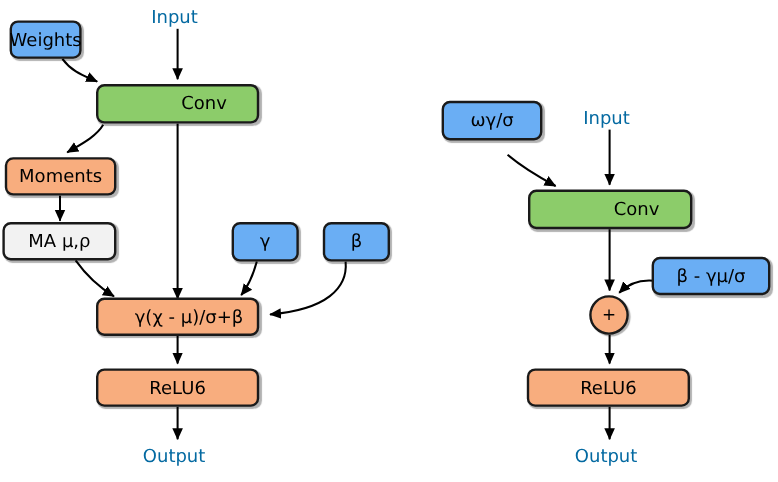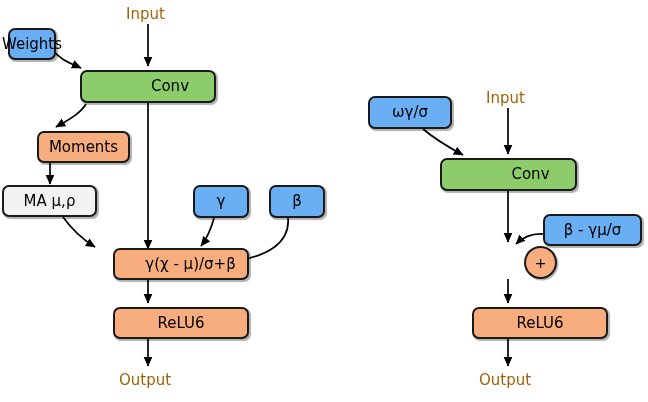--- a/index.html
+++ b/index.html
@@ -35,30 +35,30 @@
     border-radius: 7px;
     font-size: 15px;
     color: #000000;
     line-height: 1;
     white-space: nowrap;
     box-shadow: 1.5px 1.5px 0.8px rgba(0,0,0,0.30);
     z-index: 2;
   }
   .node.blue   { background: #6aaef4; }
   .node.green  { background: #8ccc6a; padding-left: 44px; }
-  .node.orange { background: #f8ad7e; margin-left: 33px; }
+  .node.orange { background: #f8ad7e; }
   .node.white  { background: #f2f2f2; }
   .node.circle {
     border-radius: 50%;
     font-size: 14px;
   }
   .freetext {
     position: absolute;
     font-size: 15px;
-    color: #a16207;
+    color: #0369a1;
     white-space: nowrap;
     line-height: 1;
     z-index: 2;
   }
 </style>
 </head>
 <body>
 
 <div id="canvas">
 
@@ -97,41 +97,41 @@
 
     <path d="M545,234 C534,233 524,236 516,244" fill="none" stroke="#000000" stroke-width="1.7" marker-end="url(#ah)"></path>
 
     <line x1="508" y1="279" x2="508" y2="303" stroke="#000000" stroke-width="1.7" marker-end="url(#ah)"></line>
 
     <line x1="508" y1="339" x2="508" y2="366" stroke="#000000" stroke-width="1.7" marker-end="url(#ah)"></line>
   </svg>
 
   <div class="freetext" style="left:126px; top:7px;">Input</div>
 
-  <div class="node blue" style="left:8px; top:17px; width:48px; height:32px;margin-top:11px;">Weights</div>
+  <div class="node blue" style="left:8px; top:17px; width:60px; height:32px;">Weights</div>
 
   <div class="node green" style="left:80px; top:70px; width:136px; height:33px;">Conv</div>
 
   <div class="node orange" style="left:4px; top:131px; width:93px; height:32px;">Moments</div>
 
   <div class="node white" style="left:2px; top:185px; width:95px; height:32px;">MA μ,ρ</div>
 
   <div class="node blue" style="left:193px; top:185px; width:56px; height:33px;">γ</div>
 
   <div class="node blue" style="left:269px; top:185px; width:56px; height:33px;">β</div>
 
   <div class="node orange" style="left:80px; top:248px; width:136px; height:32px;padding-left:19px;">γ(χ - μ)/σ+β</div>
 
   <div class="node orange" style="left:80px; top:307px; width:136px; height:32px;">ReLU6</div>
 
   <div class="freetext" style="left:119px; top:373px;">Output</div>
 
   <div class="freetext" style="left:486px; top:91px;">Input</div>
 
-  <div class="node blue" style="left:368px; top:96px; width:84px; height:33px;text-align:right;">ωγ/σ</div>
+  <div class="node blue" style="left:368px; top:84px; width:84px; height:33px;text-align:right;">ωγ/σ</div>
 
   <div class="node green" style="left:440px; top:158px; width:137px; height:33px;">Conv</div>
 
   <div class="node blue" style="left:543px; top:214px; width:99px; height:32px;">β - γμ/σ</div>
 
   <div class="node orange circle" style="left:491px; top:246px; width:33px; height:33px;">+</div>
 
   <div class="node orange" style="left:439px; top:307px; width:136px; height:32px;">ReLU6</div>
 
   <div class="freetext" style="left:479px; top:373px;">Output</div>

